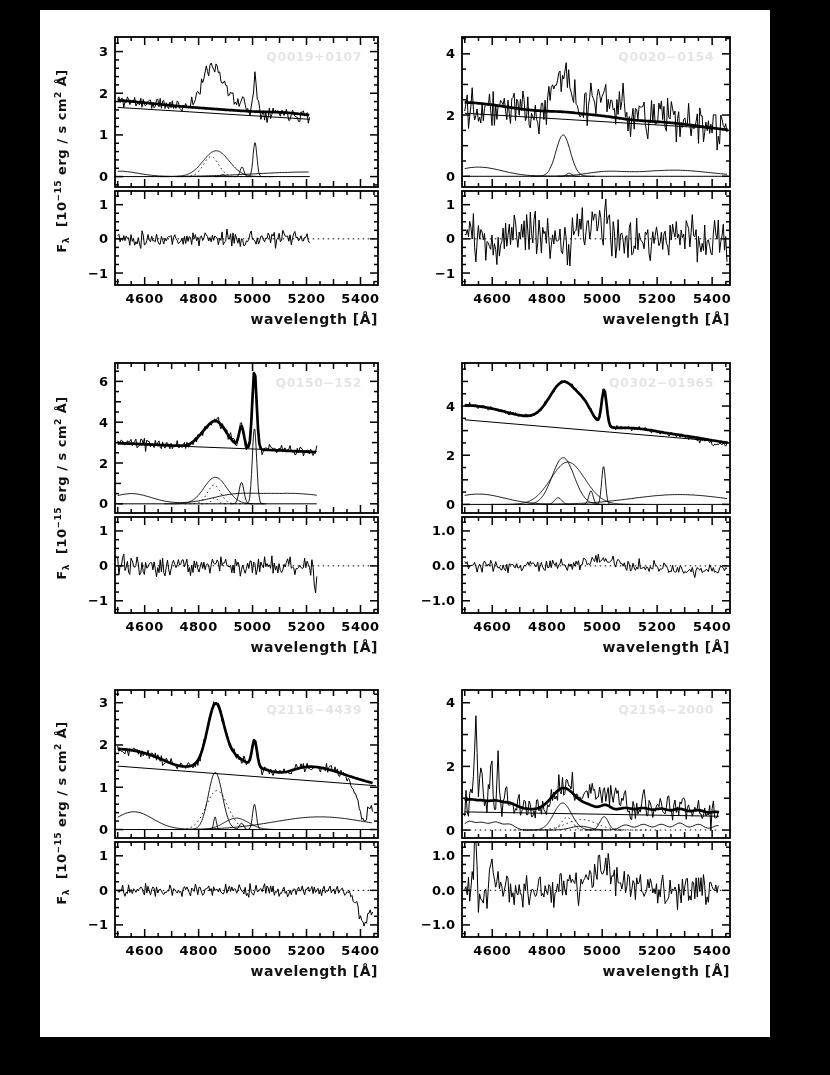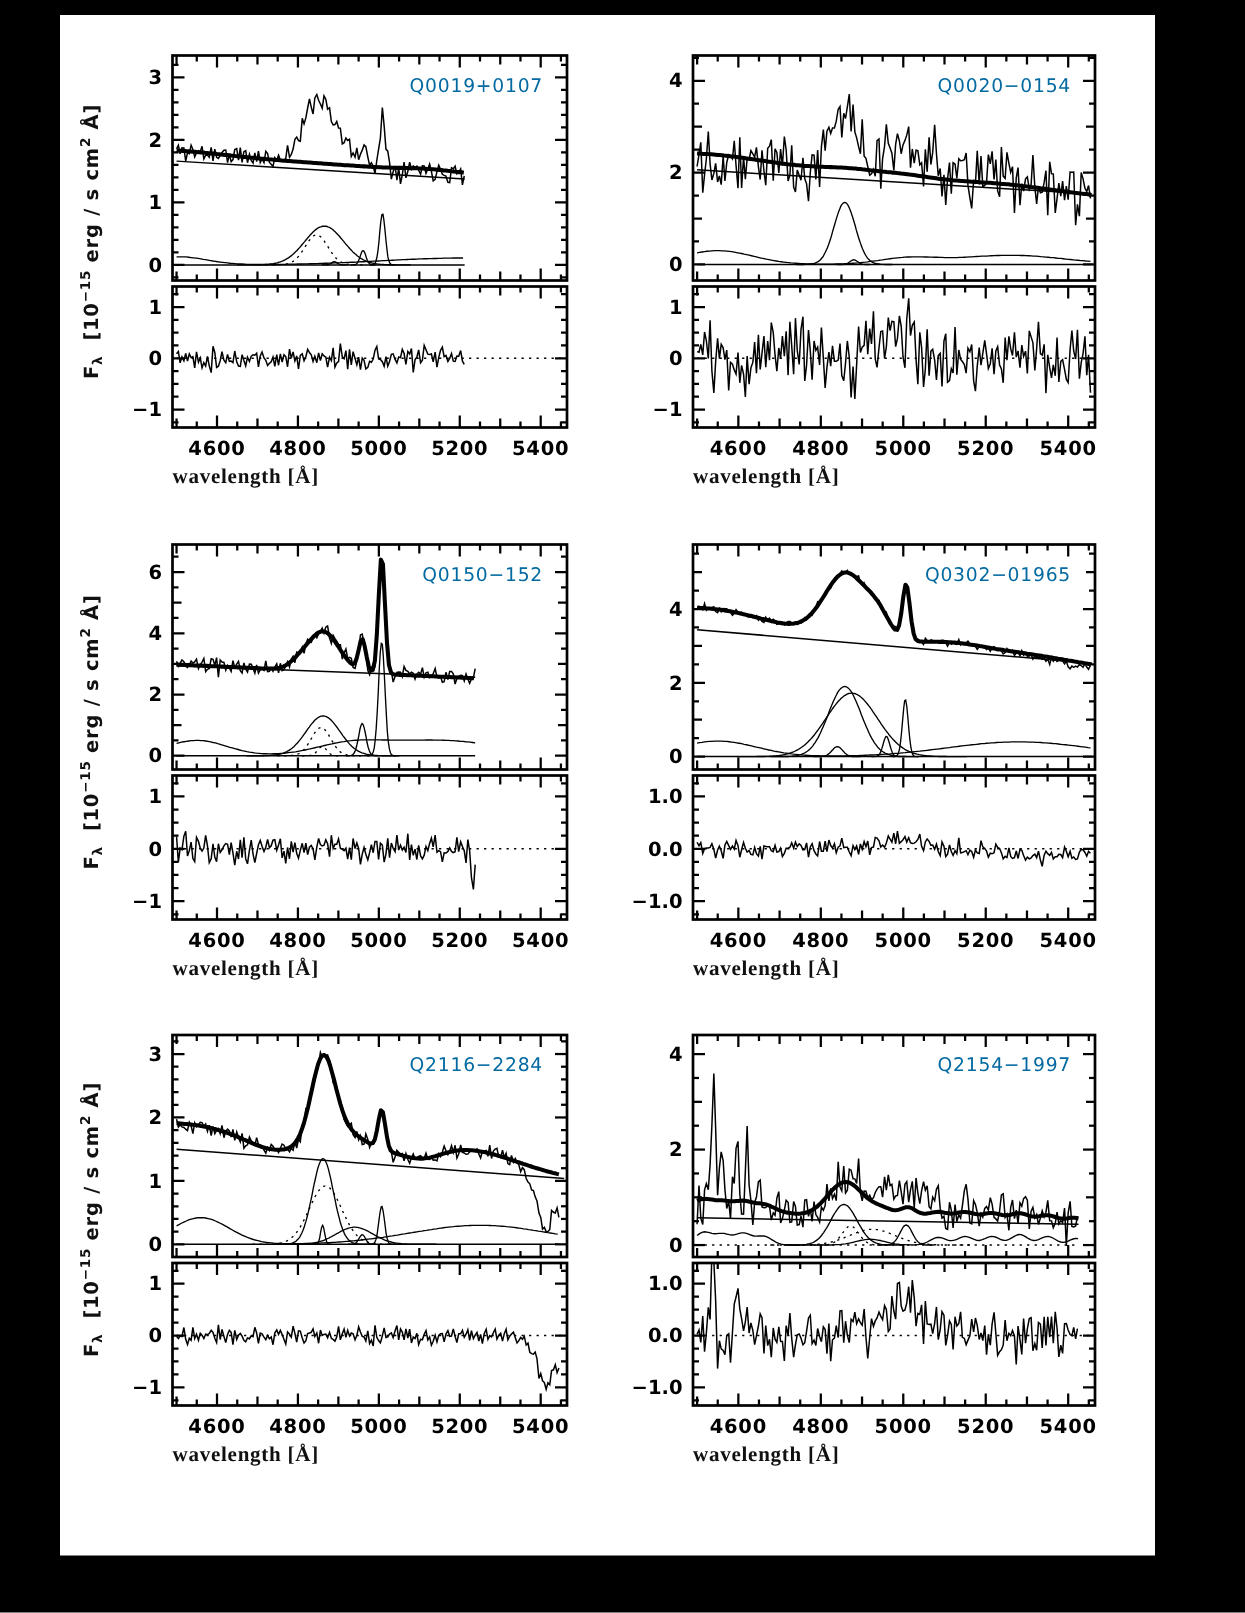--- a/index.html
+++ b/index.html
@@ -8,26 +8,26 @@
     background:#000;overflow:hidden;
     font-family:"DejaVu Sans", sans-serif;
   }
   .figure-area{
     position:absolute;left:40px;top:10px;width:730px;height:1027px;
     background:#fff;
   }
   .panel-group{position:absolute;}
   .panel-group svg{position:absolute;left:0;top:0;}
   .panel-title{
-    position:absolute;font-weight:normal;font-size:12.5px;color:#0369a1;
+    position:absolute;font-weight:bold;font-size:12.5px;color:#e5e5e5;
     letter-spacing:0.5px;white-space:nowrap;
   }
   .xaxis-label{
-    position:absolute;text-align:left;font-weight:bold;font-size:14px;color:#111;
-    letter-spacing:0.5px;white-space:nowrap;font-family:Liberation Serif, serif;
+    position:absolute;text-align:right;font-weight:bold;font-size:14px;color:#111;
+    letter-spacing:0.5px;white-space:nowrap;
   }
   .ylab{
     position:absolute;transform:translate(-50%,-50%) rotate(-90deg);
     white-space:pre;font-weight:bold;font-size:13px;color:#111;letter-spacing:0.5px;
   }
   .ylab .sub{font-size:9px;vertical-align:-3px;}
   .ylab .sup{font-size:9px;vertical-align:5px;}
 </style>
 </head>
 <body>
@@ -896,21 +896,21 @@
       <line x1="323" y1="171.1818181818182" x2="319" y2="171.1818181818182" stroke="#000000" stroke-width="1.5"></line>
       <text x="53" y="184.3181818181818" text-anchor="end" fill="#000000" font-size="13px" font-weight="bold" font-family="&quot;DejaVu Sans&quot;, sans-serif">1</text>
       <text x="53" y="218.86363636363637" text-anchor="end" fill="#000000" font-size="13px" font-weight="bold" font-family="&quot;DejaVu Sans&quot;, sans-serif">0</text>
       <text x="53" y="253.4090909090909" text-anchor="end" fill="#000000" font-size="13px" font-weight="bold" font-family="&quot;DejaVu Sans&quot;, sans-serif">−1</text>
       <text x="89.67179487179487" y="279" text-anchor="middle" fill="#000000" font-size="13px" font-weight="bold" font-family="&quot;DejaVu Sans&quot;, sans-serif" letter-spacing="0.5">4600</text>
       <text x="143.62051282051283" y="279" text-anchor="middle" fill="#000000" font-size="13px" font-weight="bold" font-family="&quot;DejaVu Sans&quot;, sans-serif" letter-spacing="0.5">4800</text>
       <text x="197.56923076923078" y="279" text-anchor="middle" fill="#000000" font-size="13px" font-weight="bold" font-family="&quot;DejaVu Sans&quot;, sans-serif" letter-spacing="0.5">5000</text>
       <text x="251.5179487179487" y="279" text-anchor="middle" fill="#000000" font-size="13px" font-weight="bold" font-family="&quot;DejaVu Sans&quot;, sans-serif" letter-spacing="0.5">5200</text>
       <text x="305.4666666666667" y="279" text-anchor="middle" fill="#000000" font-size="13px" font-weight="bold" font-family="&quot;DejaVu Sans&quot;, sans-serif" letter-spacing="0.5">5400</text>
     </svg>
-  <div class="panel-title" style="top:26px;right:26px">Q2116−2284</div>
+  <div class="panel-title" style="top:26px;right:26px">Q2116−4439</div>
   <div class="xaxis-label" style="left:60px;top:287px;width:263px">wavelength [Å]</div>
 </div>
 <div class="panel-group" id="pg-5" style="left:402px;top:676px;width:338px;height:315px">
   <svg width="338" height="315">
       <defs>
         <clipPath id="clip-m-5">
           <rect x="60" y="14" width="268" height="148"></rect>
         </clipPath>
         <clipPath id="clip-r-5">
           <rect x="60" y="166" width="268" height="95"></rect>
@@ -1058,15 +1058,15 @@
       <line x1="328" y1="171.1818181818182" x2="324" y2="171.1818181818182" stroke="#000000" stroke-width="1.5"></line>
       <text x="53" y="184.3181818181818" text-anchor="end" fill="#000000" font-size="13px" font-weight="bold" font-family="&quot;DejaVu Sans&quot;, sans-serif">1.0</text>
       <text x="53" y="218.86363636363637" text-anchor="end" fill="#000000" font-size="13px" font-weight="bold" font-family="&quot;DejaVu Sans&quot;, sans-serif">0.0</text>
       <text x="53" y="253.4090909090909" text-anchor="end" fill="#000000" font-size="13px" font-weight="bold" font-family="&quot;DejaVu Sans&quot;, sans-serif">−1.0</text>
       <text x="90.23589743589744" y="279" text-anchor="middle" fill="#000000" font-size="13px" font-weight="bold" font-family="&quot;DejaVu Sans&quot;, sans-serif" letter-spacing="0.5">4600</text>
       <text x="145.21025641025642" y="279" text-anchor="middle" fill="#000000" font-size="13px" font-weight="bold" font-family="&quot;DejaVu Sans&quot;, sans-serif" letter-spacing="0.5">4800</text>
       <text x="200.1846153846154" y="279" text-anchor="middle" fill="#000000" font-size="13px" font-weight="bold" font-family="&quot;DejaVu Sans&quot;, sans-serif" letter-spacing="0.5">5000</text>
       <text x="255.15897435897435" y="279" text-anchor="middle" fill="#000000" font-size="13px" font-weight="bold" font-family="&quot;DejaVu Sans&quot;, sans-serif" letter-spacing="0.5">5200</text>
       <text x="310.1333333333333" y="279" text-anchor="middle" fill="#000000" font-size="13px" font-weight="bold" font-family="&quot;DejaVu Sans&quot;, sans-serif" letter-spacing="0.5">5400</text>
     </svg>
-  <div class="panel-title" style="top:26px;right:26px">Q2154−1997</div>
+  <div class="panel-title" style="top:26px;right:26px">Q2154−2000</div>
   <div class="xaxis-label" style="left:60px;top:287px;width:268px">wavelength [Å]</div>
 </div>
 
 </body></html>

